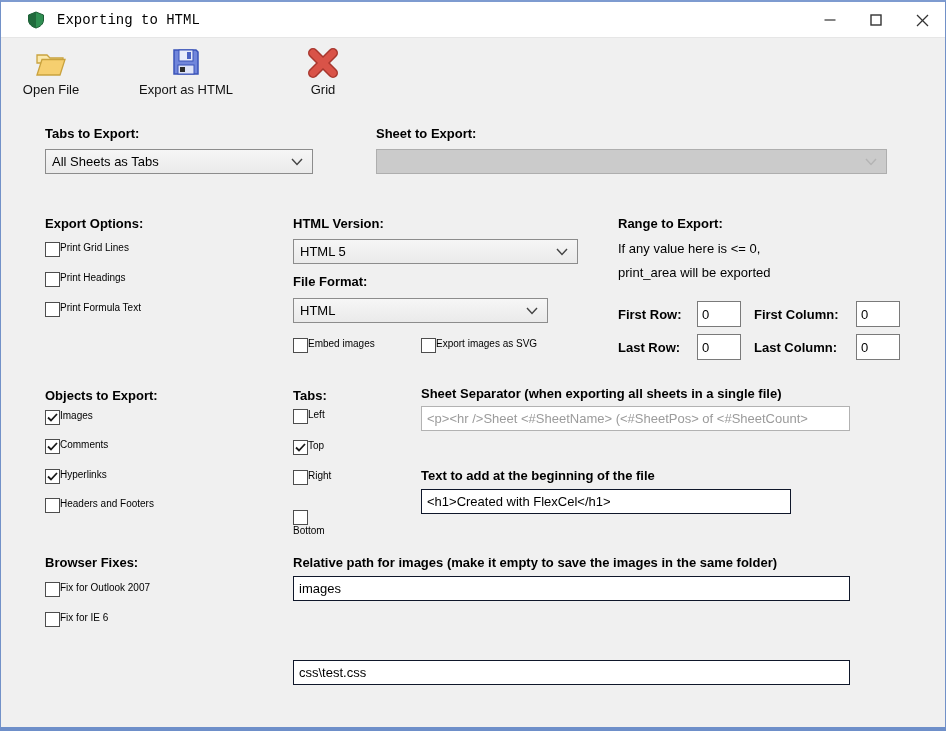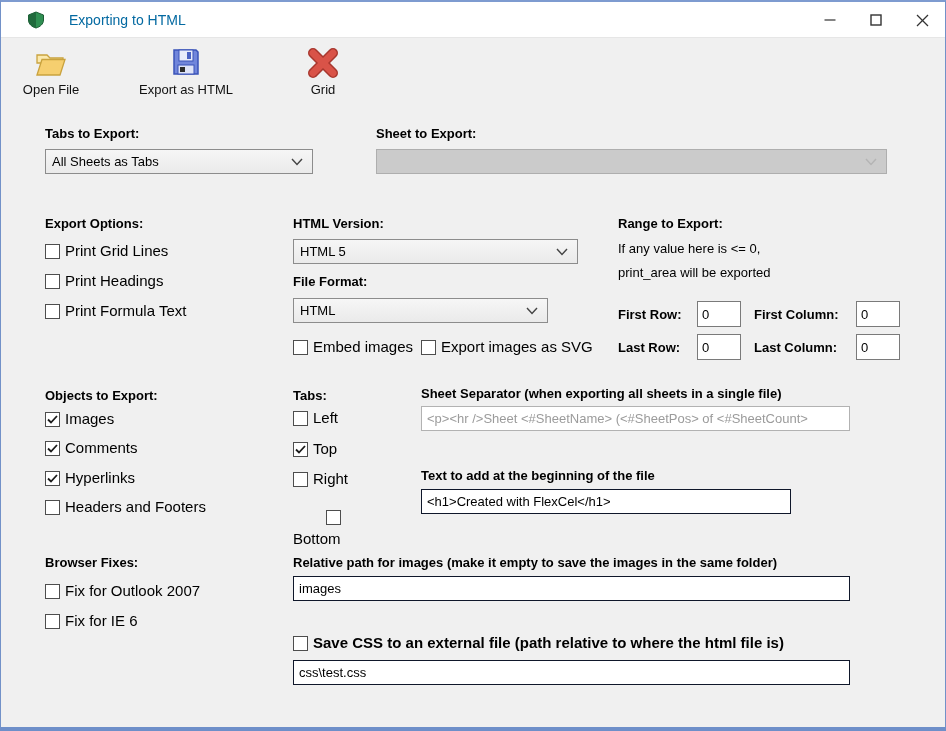--- a/index.html
+++ b/index.html
@@ -15,21 +15,21 @@
     color:#000;
     overflow:hidden;
   }
   
   .titlebar {
     position:absolute; top:0; left:0; right:0; height:36px;
     background:#ffffff; border-bottom:1px solid #e6e6e6;
     display:flex; align-items:center;
   }
   .titlebar .app-icon { margin-left:26px; display:flex; }
-  .titlebar .title-text { margin-left:24px; font-size:14px; color:#0369a1; }
+  .titlebar .title-text { margin-left:12px; font-size:14px; color:#000000;font-family:Liberation Mono, monospace; }
   .win-controls { position:absolute; right:0; top:0; height:36px; display:flex; }
   .win-btn { width:46px; height:36px; display:flex; align-items:center; justify-content:center; cursor:default; }
   
   .tbtn {
     position:absolute; top:42px; display:flex; flex-direction:column;
     align-items:center; gap:4px; font-size:13px; color:#111; cursor:default;
   }
   .tbtn .ticon { height:34px; display:flex; align-items:flex-end; }
   
   .blabel { position:absolute; font-size:13px; font-weight:700; white-space:nowrap; }
@@ -46,21 +46,21 @@
     position:absolute; height:25px; border:1px solid #0f172a;
     background:#fff; font-family:"Liberation Sans", sans-serif;
     font-size:13px; padding:0 5px; color:#000; outline:none;
   }
   .tinput.grayed { color:#9b9b9b; border-color:#b2b2b2; }
   .ninput {
     position:absolute; width:44px; height:26px; border:1px solid #7a7a7a;
     background:#fff; font-family:"Liberation Sans", sans-serif;
     font-size:13px; padding:0 4px; color:#000; outline:none;
   }
-  .cbrow { position:absolute; display:flex; align-items:flex-end; gap:5px; font-size:15px; cursor:default; }
+  .cbrow { position:absolute; display:flex; align-items:flex-start; font-size:10px; cursor:default; }
   .cb {
     width:15px; height:15px; border:1px solid #4d4d4d; background:#fff;
     display:inline-flex; align-items:center; justify-content:center; flex:none;
   }
   .cbrow .cblabel.bold { font-weight:700; }
 </style>
 </head>
 <body>
 
 <div class="window">
@@ -260,19 +260,15 @@
     <span class="cblabel">Fix for Outlook 2007</span>
   </label>
   <label class="cbrow" style="left:44px; top:610px;" data-checked="false">
     <span class="cb"></span>
     <span class="cblabel">Fix for IE 6</span>
   </label>
 
   <span class="blabel" style="left:292px; top:553px;">Relative path for images (make it empty to save the images in the same folder)</span>
   <input class="tinput" style="left: 292px; top: 574px; width: 557px;" value="images">
 
-  <label class="cbrow" style="left:292px; top:632px;" data-checked="false">
-    <span class="cb"></span>
-    <span class="cblabel bold">Save CSS to an external file (path relative to where the html file is)</span>
-  </label>
   <input class="tinput" style="left: 292px; top: 658px; width: 557px;" value="css\test.css">
 
 </div>
 
 </body></html>

